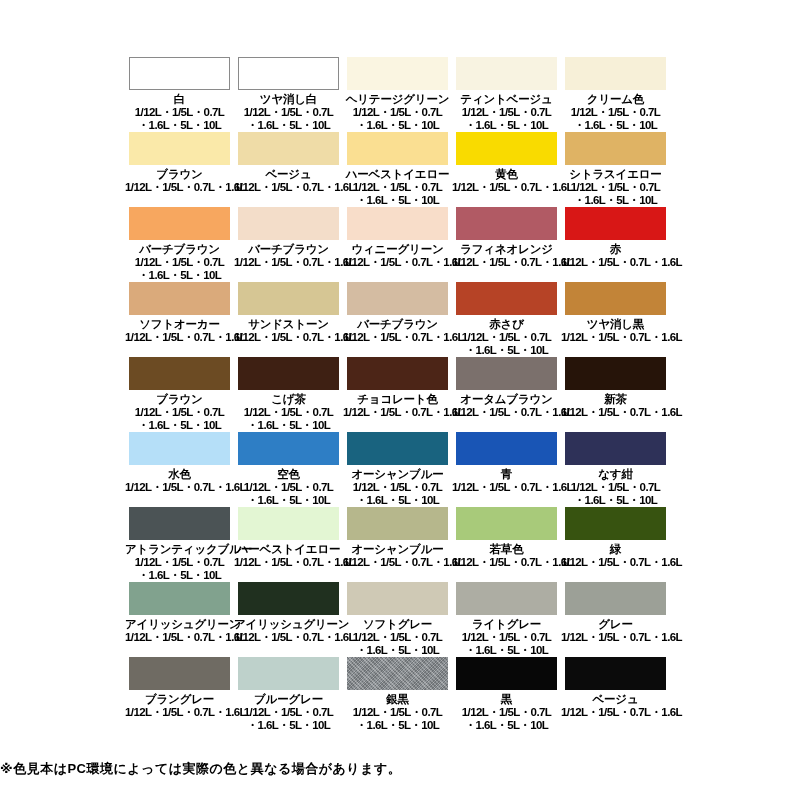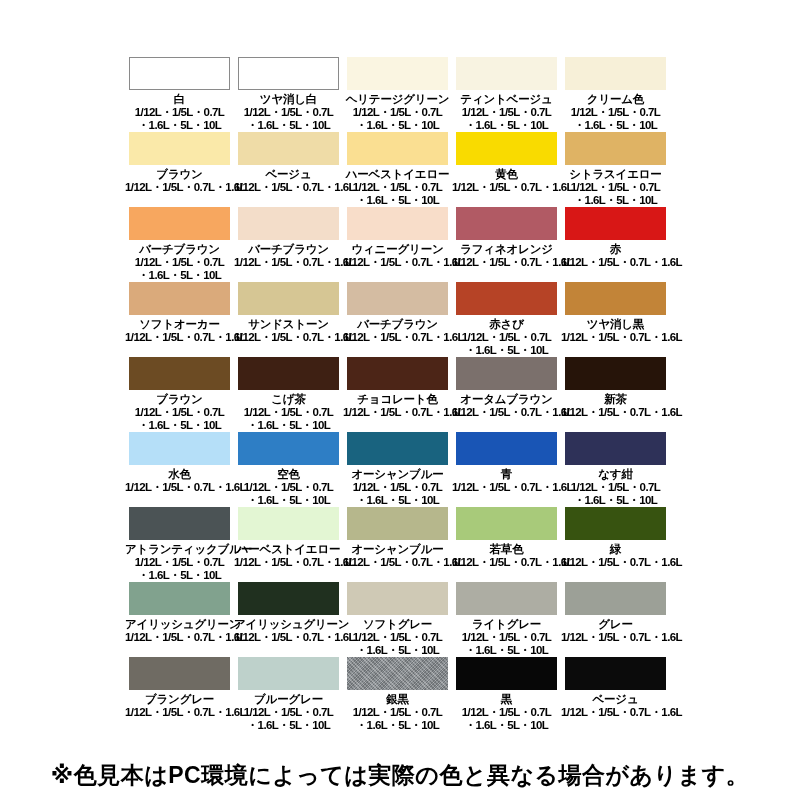--- a/index.html
+++ b/index.html
@@ -38,22 +38,21 @@
   }
   .sizes{
     font-size:11.5px;
     font-weight:bold;
     line-height:13px;
     white-space:nowrap;
     letter-spacing:-0.6px;
   }
   .footer{
     margin-top:28px;
-    text-align:center;
-    font-size:23px;
+    font-size:13px;
     font-weight:bold;
     letter-spacing:0.5px;
   }
 </style>
 </head>
 <body>
 
 <div class="chart" id="chart">
   <div class="cell">
     <div class="swatch bordered" style="background-color: rgb(255, 255, 255);"></div>

